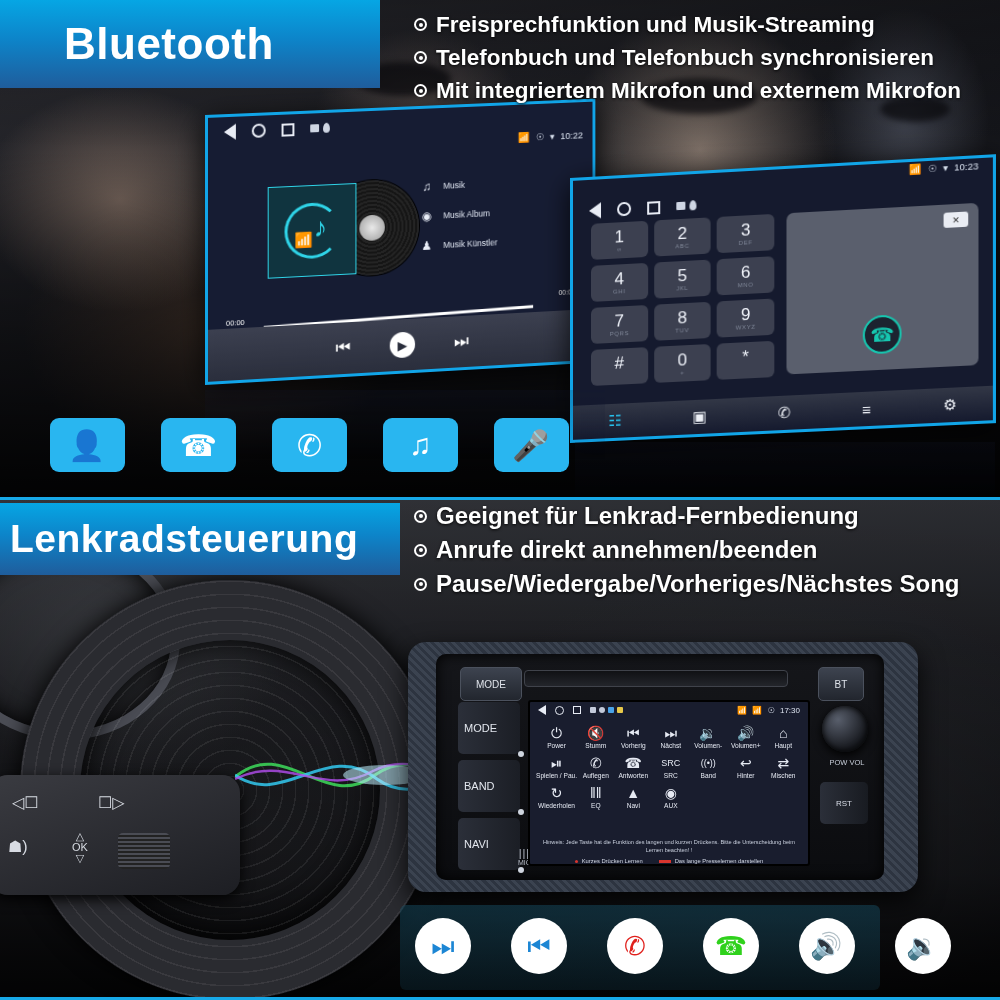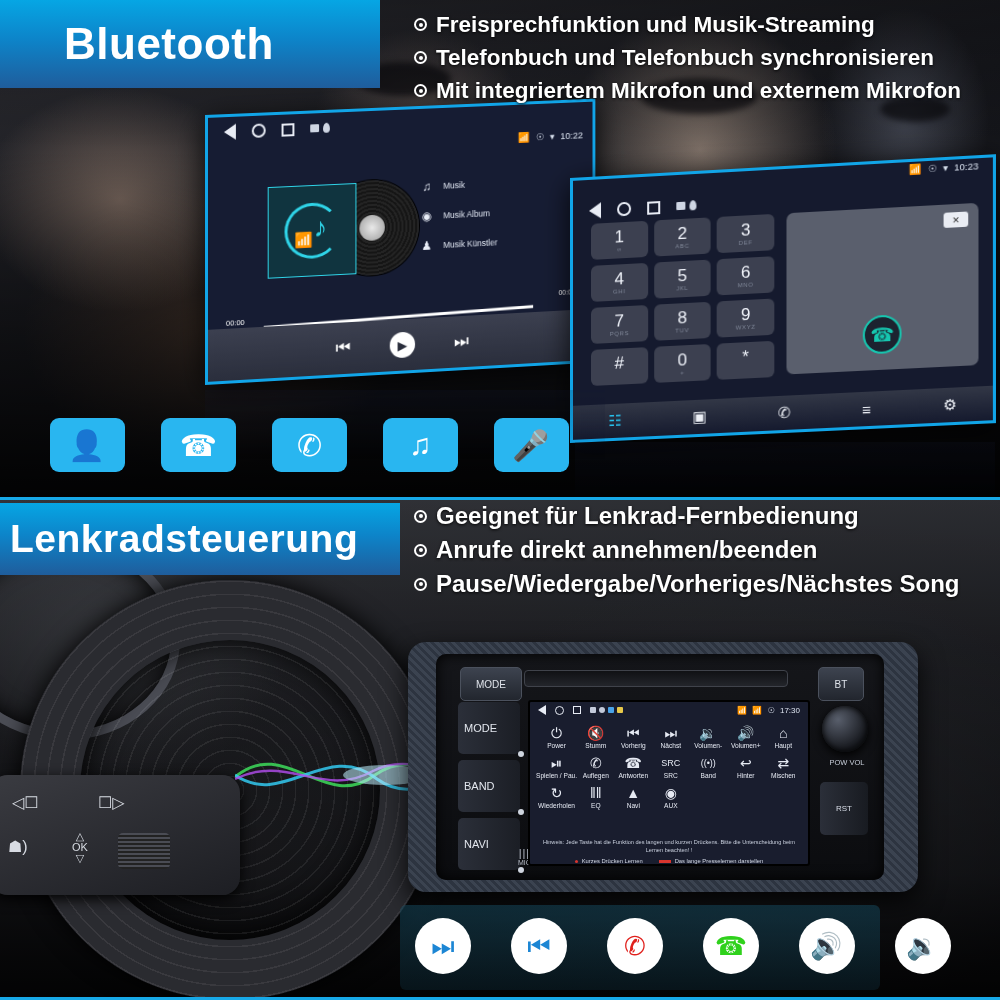--- a/index.html
+++ b/index.html
@@ -225,21 +225,21 @@
   .legend{ position:absolute; left:0; right:0; top:156px; display:flex; justify-content:center;
            gap:16px; align-items:center; color:#d3d9e6; font-size:5.8px; }
   .legend .sdot{ width:3px;height:3px;background:#d8352e;border-radius:50%;display:inline-block;margin-right:4px; }
   .legend .sbar{ width:12px;height:2.6px;background:#d8352e;display:inline-block;margin-right:4px; }
 
   .knobcol{ position:absolute; right:6px; top:46px; width:62px; bottom:14px; }
   .knob{ position:absolute; left:6px; top:6px; width:46px;height:46px;border-radius:50%;
          background:radial-gradient(circle at 35% 30%, #585e6b, #15171c 70%);
          box-shadow:0 3px 10px #000, inset 0 0 6px #000; }
   .knoblbl{ position:absolute; left:0; right:0; top:58px; text-align:center; color:#c7cdd8; font-size:7.5px; }
-  .rstbtn{ position:absolute; left:4px; top:82px; width:48px; height:53px; border-radius:5px;
+  .rstbtn{ position:absolute; left:4px; top:82px; width:48px; height:42px; border-radius:5px;
            background:linear-gradient(to right,#2b2f39,#181b21); color:#d9dee8; font-size:8px;
            display:flex; align-items:center; justify-content:center; }
 
   .micgrill{ position:absolute; left:60px; bottom:-2px; color:#b8bec9; font-size:7px; text-align:center; }
   .micgrill .bars{ letter-spacing:1px; font-size:11px; display:block; }
 
   
   #swc-iconrow{ position:absolute; left:415px; top:918px; display:flex; gap:40px; z-index:15; }
   .ricon{ width:56px;height:56px;border-radius:50%;background:#fff;
           display:flex;align-items:center;justify-content:center;font-size:26px; }

